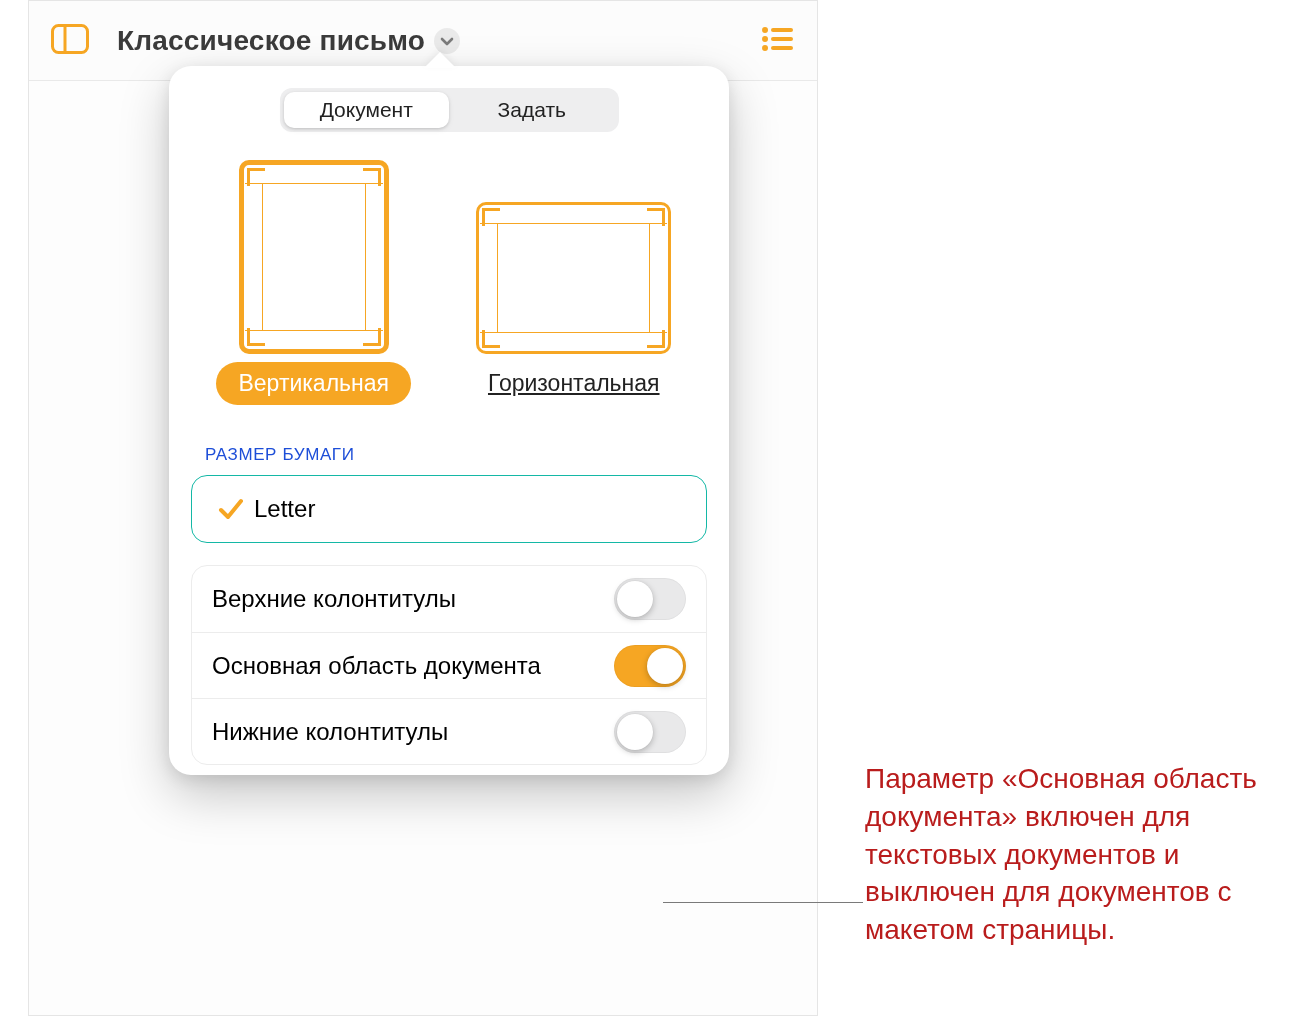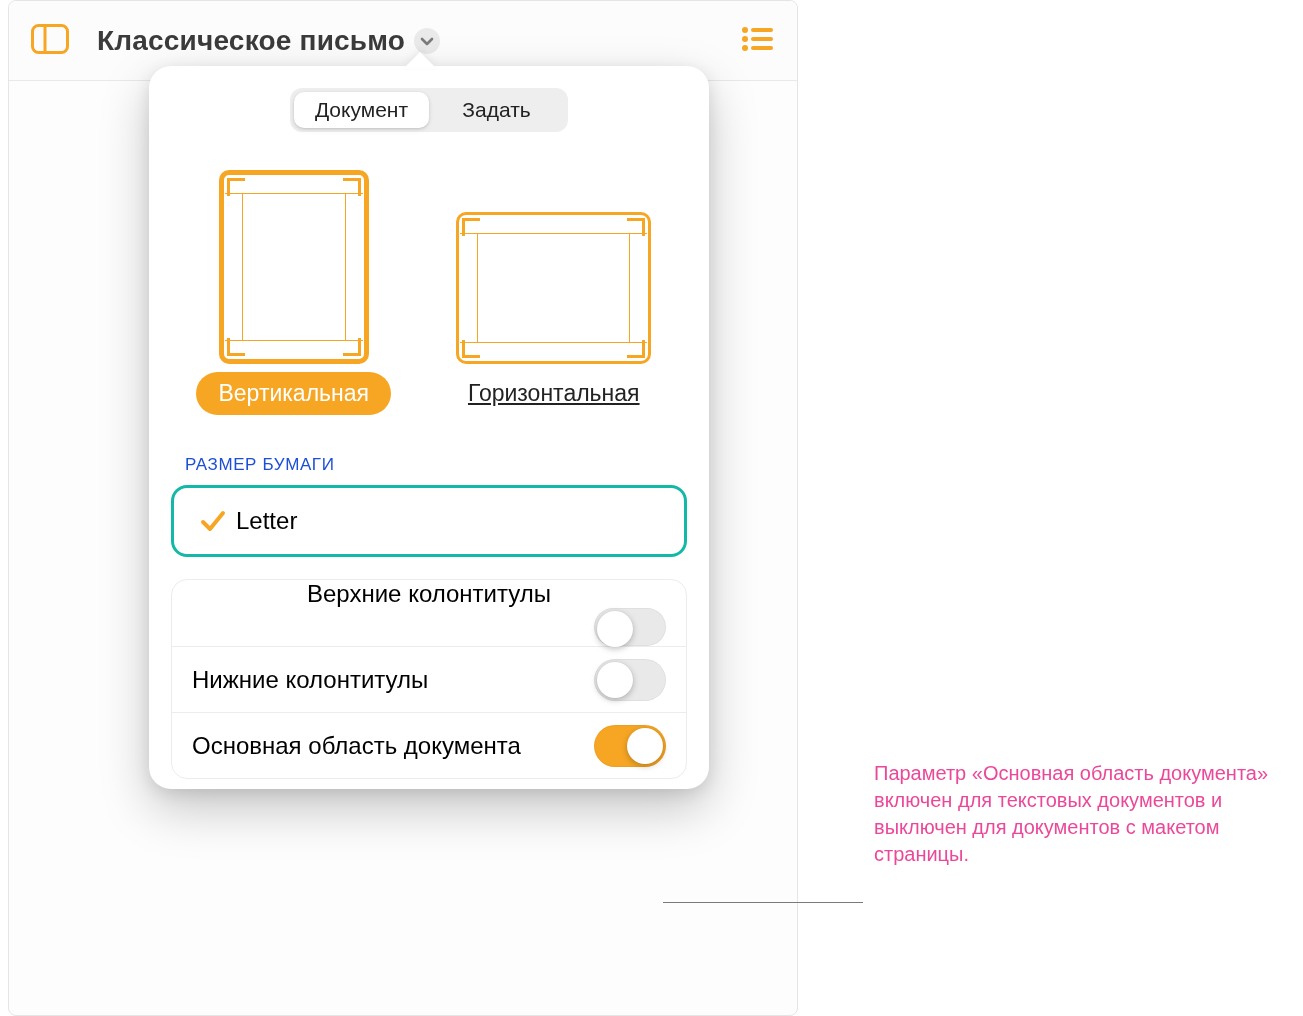--- a/index.html
+++ b/index.html
@@ -6,27 +6,27 @@
   body {
     font-family: -apple-system, BlinkMacSystemFont, "Helvetica Neue", Arial, sans-serif;
     background: #fff;
     width: 1303px;
     height: 1016px;
     position: relative;
     color: #000;
   }
   .app-window {
     position: absolute;
-    left: 8px;
+    left: 28px;
     top: 0;
     width: 790px;
     height: 1016px;
     background: #fdfdfd;
     border: 1px solid #e5e5e5;
-    border-radius: 8px;
+    border-radius: 0;
     overflow: hidden;
   }
   .toolbar {
     height: 80px;
     display: flex;
     align-items: center;
     padding: 0 22px;
     gap: 28px;
     border-bottom: 1px solid #e9e9e9;
     background: #fcfcfc;
@@ -51,22 +51,22 @@
     content: "";
     position: absolute;
     top: -14px; left: 255px;
     width: 0; height: 0;
     border-left: 16px solid transparent;
     border-right: 16px solid transparent;
     border-bottom: 16px solid #fff;
     filter: drop-shadow(0 -3px 3px rgba(0,0,0,.06));
   }
   .seg {
-    width: 278px;
-    margin: 0 auto 38px;
+    width: 339px;
+    margin: 0 auto 28px;
     display: flex;
     background: #eeeeef;
     border-radius: 12px;
     padding: 4px;
   }
   .seg-btn {
     flex: 1;
     text-align: center;
     font-size: 21px;
     font-weight: 500;
@@ -127,21 +127,21 @@
   .section-label {
     font-size: 17px;
     letter-spacing: .6px;
     color: #1d4ed8;
     text-transform: uppercase;
     margin: 40px 0 10px 14px;
     font-weight: 500;
   }
   .list {
     background: #fff;
-    border: 3px solid #14b8a6;
+    border: 1px solid #14b8a6;
     border-radius: 16px;
     overflow: hidden;
   }
   .row {
     display: flex;
     align-items: center;
     height: 66px;
     padding: 0 20px 0 20px;
     border-top: 1px solid #ececec;
   }
@@ -157,45 +157,44 @@
     overflow: hidden;
   }
   .trow {
     display: flex;
     align-items: center;
     height: 66px;
     padding: 0 20px;
     border-top: 1px solid #ececec;
     font-size: 24px;
   }
-  .trow:first-child { border-top: none; flex-direction: column; }
+  .trow:first-child { border-top: none; }
   .switch {
     width: 72px; height: 42px;
     border-radius: 21px;
     background: #e9e9ea;
     margin-left: auto;
     position: relative;
     box-shadow: inset 0 0 0 1px rgba(0,0,0,.04);
   }
   .switch .knob {
     position: absolute; top: 3px; left: 3px;
     width: 36px; height: 36px; border-radius: 50%;
     background: #fff; box-shadow: 0 2px 6px rgba(0,0,0,.25), 0 0 0 .5px rgba(0,0,0,.04);
   }
   .switch.on { background: #f6a623; }
   .switch.on .knob { left: auto; right: 3px; }
   .annotation {
     position: absolute;
     left: 865px;
     top: 760px;
     width: 400px;
-    font-size: 20px;
+    font-size: 28px;
     line-height: 1.35;
-    color: #ec4899;
-    margin-left: 9px;
+    color: #b91c1c;
   }
   .callout-line {
     position: absolute;
     left: 663px;
     top: 902px;
     width: 200px;
     height: 1px;
     background: #7a7a7a;
   }
 </style>
@@ -273,29 +272,29 @@
     </div>
 
     <div class="toggle-group">
       <div class="trow">
         <span>Верхние колонтитулы</span>
         <div class="switch">
             <div class="knob"></div>
           </div>
       </div>
       <div class="trow">
+        <span>Основная область документа</span>
+        <div class="switch on">
+            <div class="knob"></div>
+          </div>
+      </div>
+      <div class="trow">
         <span>Нижние колонтитулы</span>
         <div class="switch">
             <div class="knob"></div>
           </div>
       </div>
-      <div class="trow">
-        <span>Основная область документа</span>
-        <div class="switch on">
-            <div class="knob"></div>
-          </div>
-      </div>
     </div>
   </div>
 </div>
 
 <div class="callout-line"></div>
 <div class="annotation">Параметр «Основная область документа» включен для текстовых документов и выключен для документов с макетом страницы.</div>
 
 </body></html>

